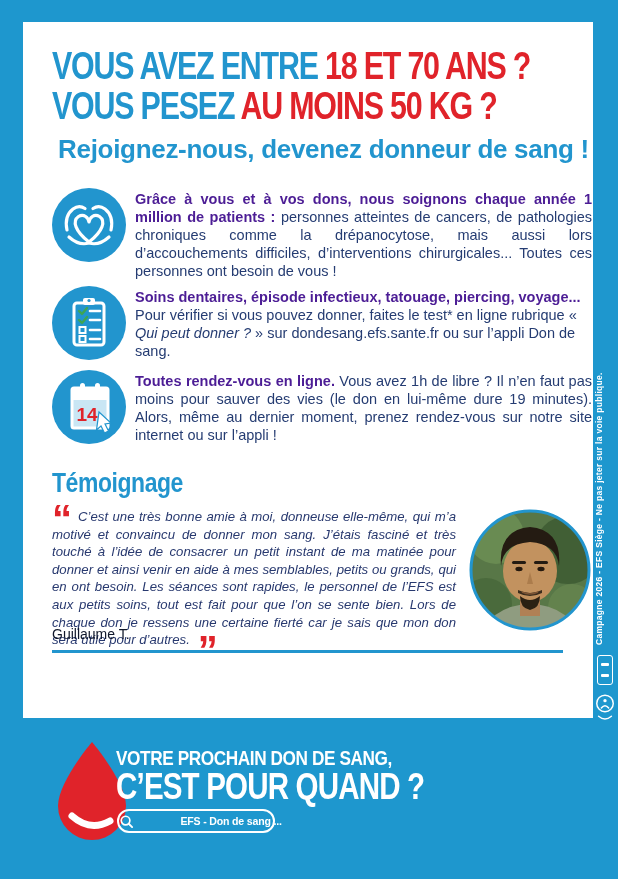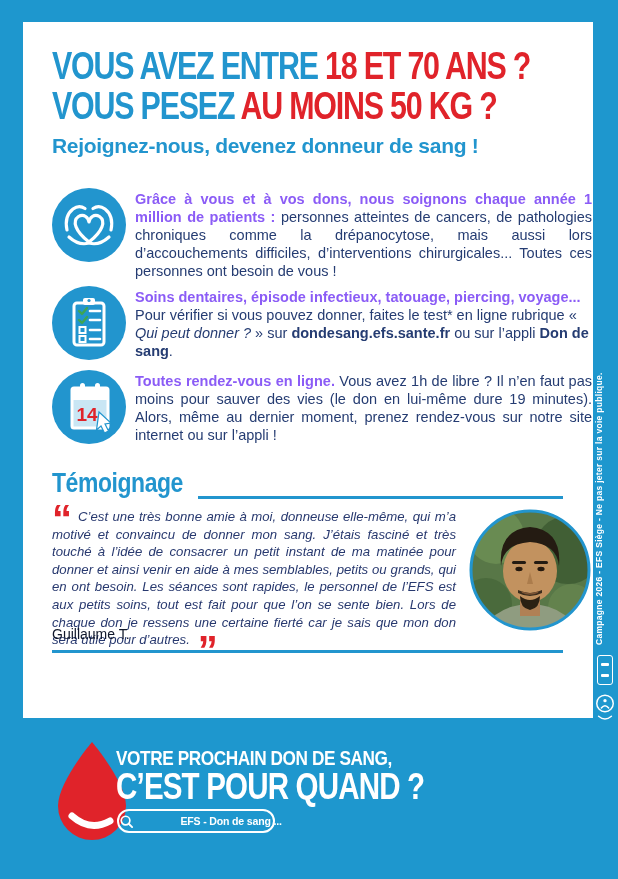--- a/index.html
+++ b/index.html
@@ -14,37 +14,37 @@
   }
   
   .titleblock{position:absolute;left:29px;top:24px;}
   .tline{
     font-weight:700;font-size:38px;letter-spacing:-1.5px;white-space:nowrap;
     transform:scaleX(0.80);transform-origin:left center;line-height:40px;
   }
   .tblue{color:#2295CE;}
   .tred{color:#E0232A;}
   .subtitle{
-    position:absolute;left:29px;top:112px;
-    font-size:21px;font-weight:700;color:#2295CE;letter-spacing:-0.3px;
+    position:absolute;left:35px;top:112px;
+    font-size:26px;font-weight:700;color:#2295CE;letter-spacing:-0.3px;
   }
   
   .row{position:absolute;left:29px;width:540px;display:flex;align-items:flex-start;}
   .row1{top:166px;} .row2{top:264px;} .row3{top:348px;}
   .bicon{flex:0 0 74px;height:74px;margin-right:9px;}
   .btext{
     flex:1;font-size:14.5px;line-height:18px;color:#253C72;text-align:justify;
     margin-top:2px;
   }
   .btext.noj{text-align:left;}
-  .lead{color:#8b5cf6;font-weight:700;}
-  .bld{font-weight:700;}
+  .lead{color:#4c1d95;font-weight:700;}
+  .bld{font-weight:400;}
   .ital{font-style:italic;}
   
-  .theadrow{position:absolute;left:29px;top:446px;width:511px;display:flex;align-items:flex-end;}
+  .theadrow{position:absolute;left:29px;top:446px;width:511px;display:flex;align-items:flex-start;flex-direction:column;}
   .thead{
     font-weight:700;font-size:27px;color:#2295CE;letter-spacing:-0.5px;
     transform:scaleX(0.85);transform-origin:left center;white-space:nowrap;
   }
   .thline{flex:1;height:3px;background:#2295CE;margin-left:-8px;margin-top:4px;}
   .quoterow{position:absolute;left:29px;top:486px;width:540px;display:flex;}
   .quotetext{
     flex:1;font-size:13.2px;line-height:17.6px;color:#28396F;font-style:italic;
     text-align:justify;padding-right:12px;
   }

